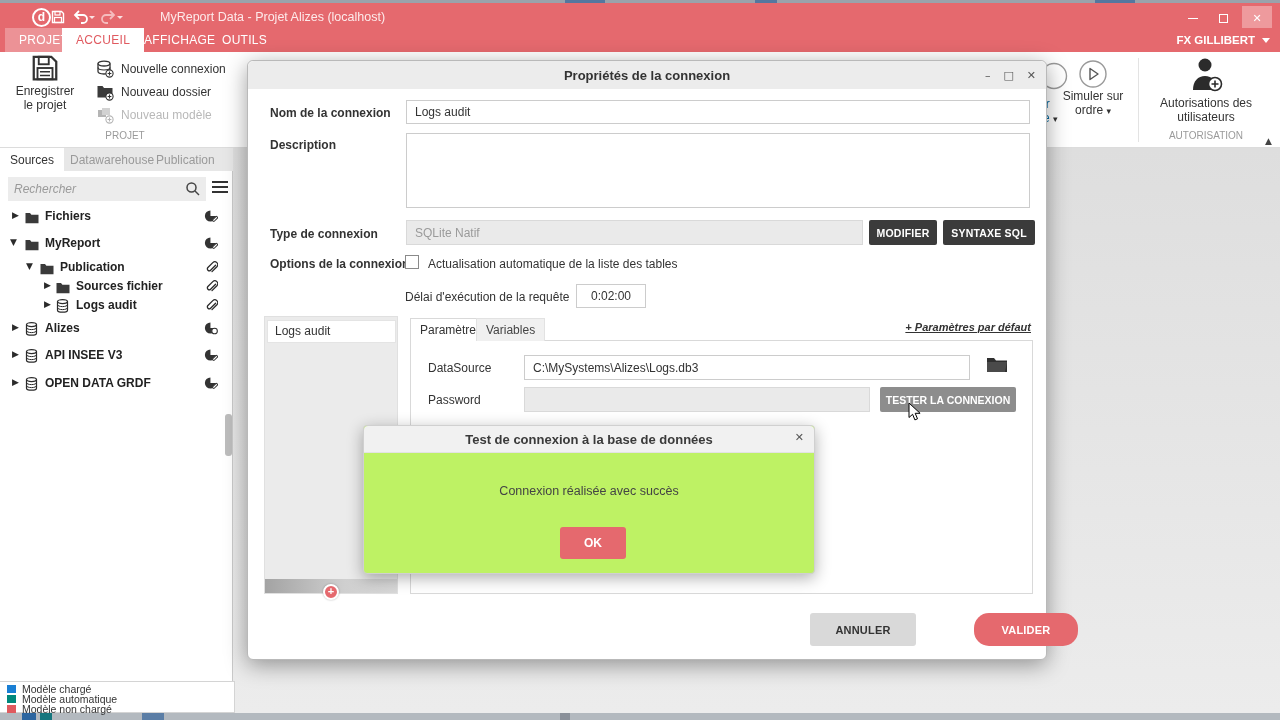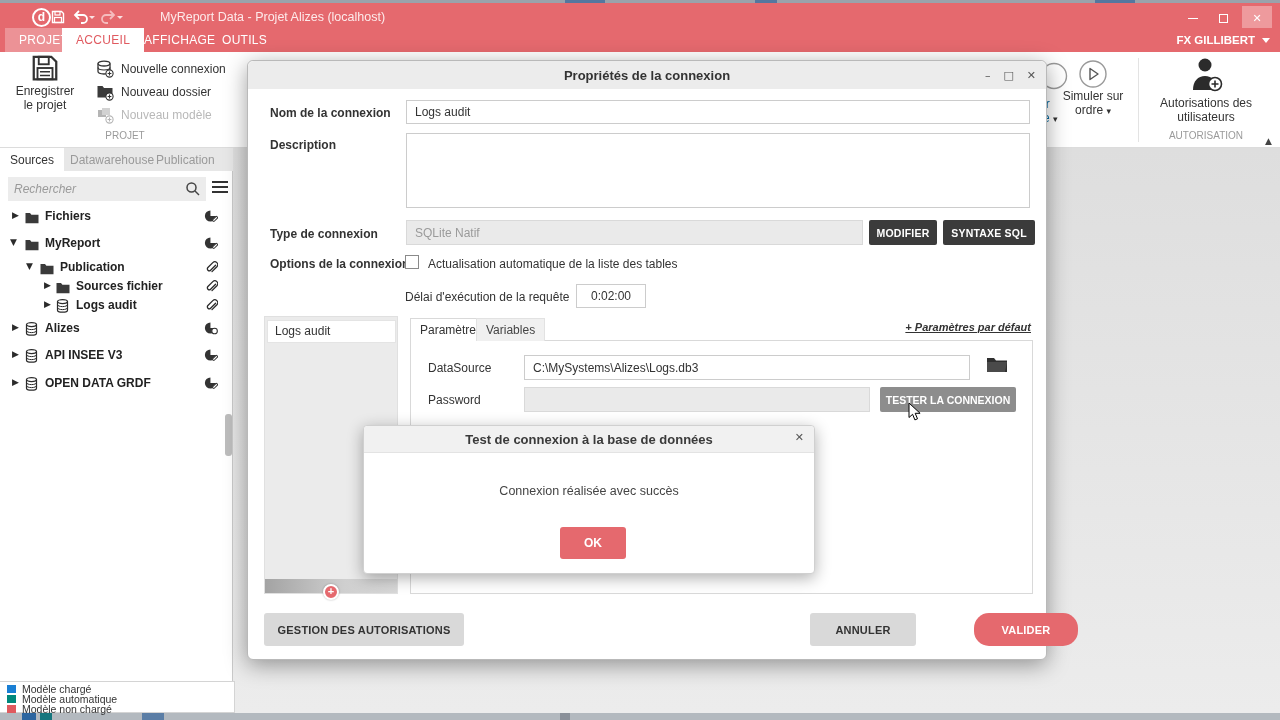--- a/index.html
+++ b/index.html
@@ -109,21 +109,21 @@
               color:#333; text-decoration:underline; }
   #test-btn { left:632px; top:326px; width:136px; height:25px; background:#8d8d8d; color:#fff; border:0;
               font-family:inherit; font-size:10.5px; font-weight:700; border-radius:2px; position:absolute; }
   .graybtn { position:absolute; background:#d9d9d9; color:#333; border:0; border-radius:3px; font-family:inherit;
              font-size:11px; font-weight:700; letter-spacing:.2px; cursor:pointer; }
   #validate-btn { position:absolute; background:#e5696e; color:#fff; border:0; border-radius:15px; font-family:inherit;
                   font-size:11px; font-weight:700; letter-spacing:.2px; cursor:pointer;margin-left:48px; }
   #cbx { left:157px; top:194px; width:14px; height:14px; border:1px solid #8a8a8a; background:#fff; position:absolute; }
 
   
-  #modal { left:363px; top:425px; width:452px; height:149px; background:#ffffff; border:1px solid #d0d0d0;
+  #modal { left:363px; top:425px; width:452px; height:149px; background:#bef264; border:1px solid #d0d0d0;
            border-radius:4px; box-shadow:0 4px 16px rgba(0,0,0,.32); z-index:20; }
   #modal-header { left:0; top:0; width:100%; height:27px; background:#f1f1f1; border-radius:4px 4px 0 0;
                   border-bottom:1px solid #e3e3e3; display:flex; align-items:center; justify-content:center; }
   #modal-title { font-size:13px; font-weight:700; color:#3a3a3a; }
   #modal-close { position:absolute; right:10px; top:5px; color:#555; font-size:11px; }
   #modal-msg { position:absolute; left:0; top:58px; width:100%; text-align:center; font-size:12.5px; color:#444; }
   #ok-btn { position:absolute; left:196px; top:101px; width:66px; height:32px; background:#e5696e; color:#fff;
             border:0; border-radius:3px; font-family:inherit; font-size:12px; font-weight:700; cursor:pointer; }
 
   #cursor { left:908px; top:402px; z-index:30; }
@@ -450,21 +450,20 @@
     <svg width="22" height="18" viewBox="0 0 22 18">
         <path d="M1 2h7l2 2.5h11V16H1z" fill="#2f2f2f"></path>
         <path d="M1 6h20l-2 10H1z" fill="#4a4a4a"></path>
       </svg>
   </span>
 
   <span class="flabel2" style="left:180px;top:332px">Password</span>
   <input class="tinput off" style="left: 276px; top: 326px; width: 346px; height: 25px;" disabled="">
   <button id="test-btn">TESTER LA CONNEXION</button>
 
-  <button class="graybtn" style="left:16px;top:552px;width:200px;height:33px">GESTION DES AUTORISATIONS</button>
   <button class="graybtn" style="left:562px;top:552px;width:106px;height:33px">ANNULER</button>
   <button id="validate-btn" style="left:678px;top:552px;width:104px;height:33px">VALIDER</button>
 </div>
 
 <div id="modal" class="abs">
   <div id="modal-header">
     <span id="modal-title">Test de connexion à la base de données</span>
   </div>
   <span id="modal-close" class="glyph">✕</span>
   <div id="modal-msg">Connexion réalisée avec succès</div>

